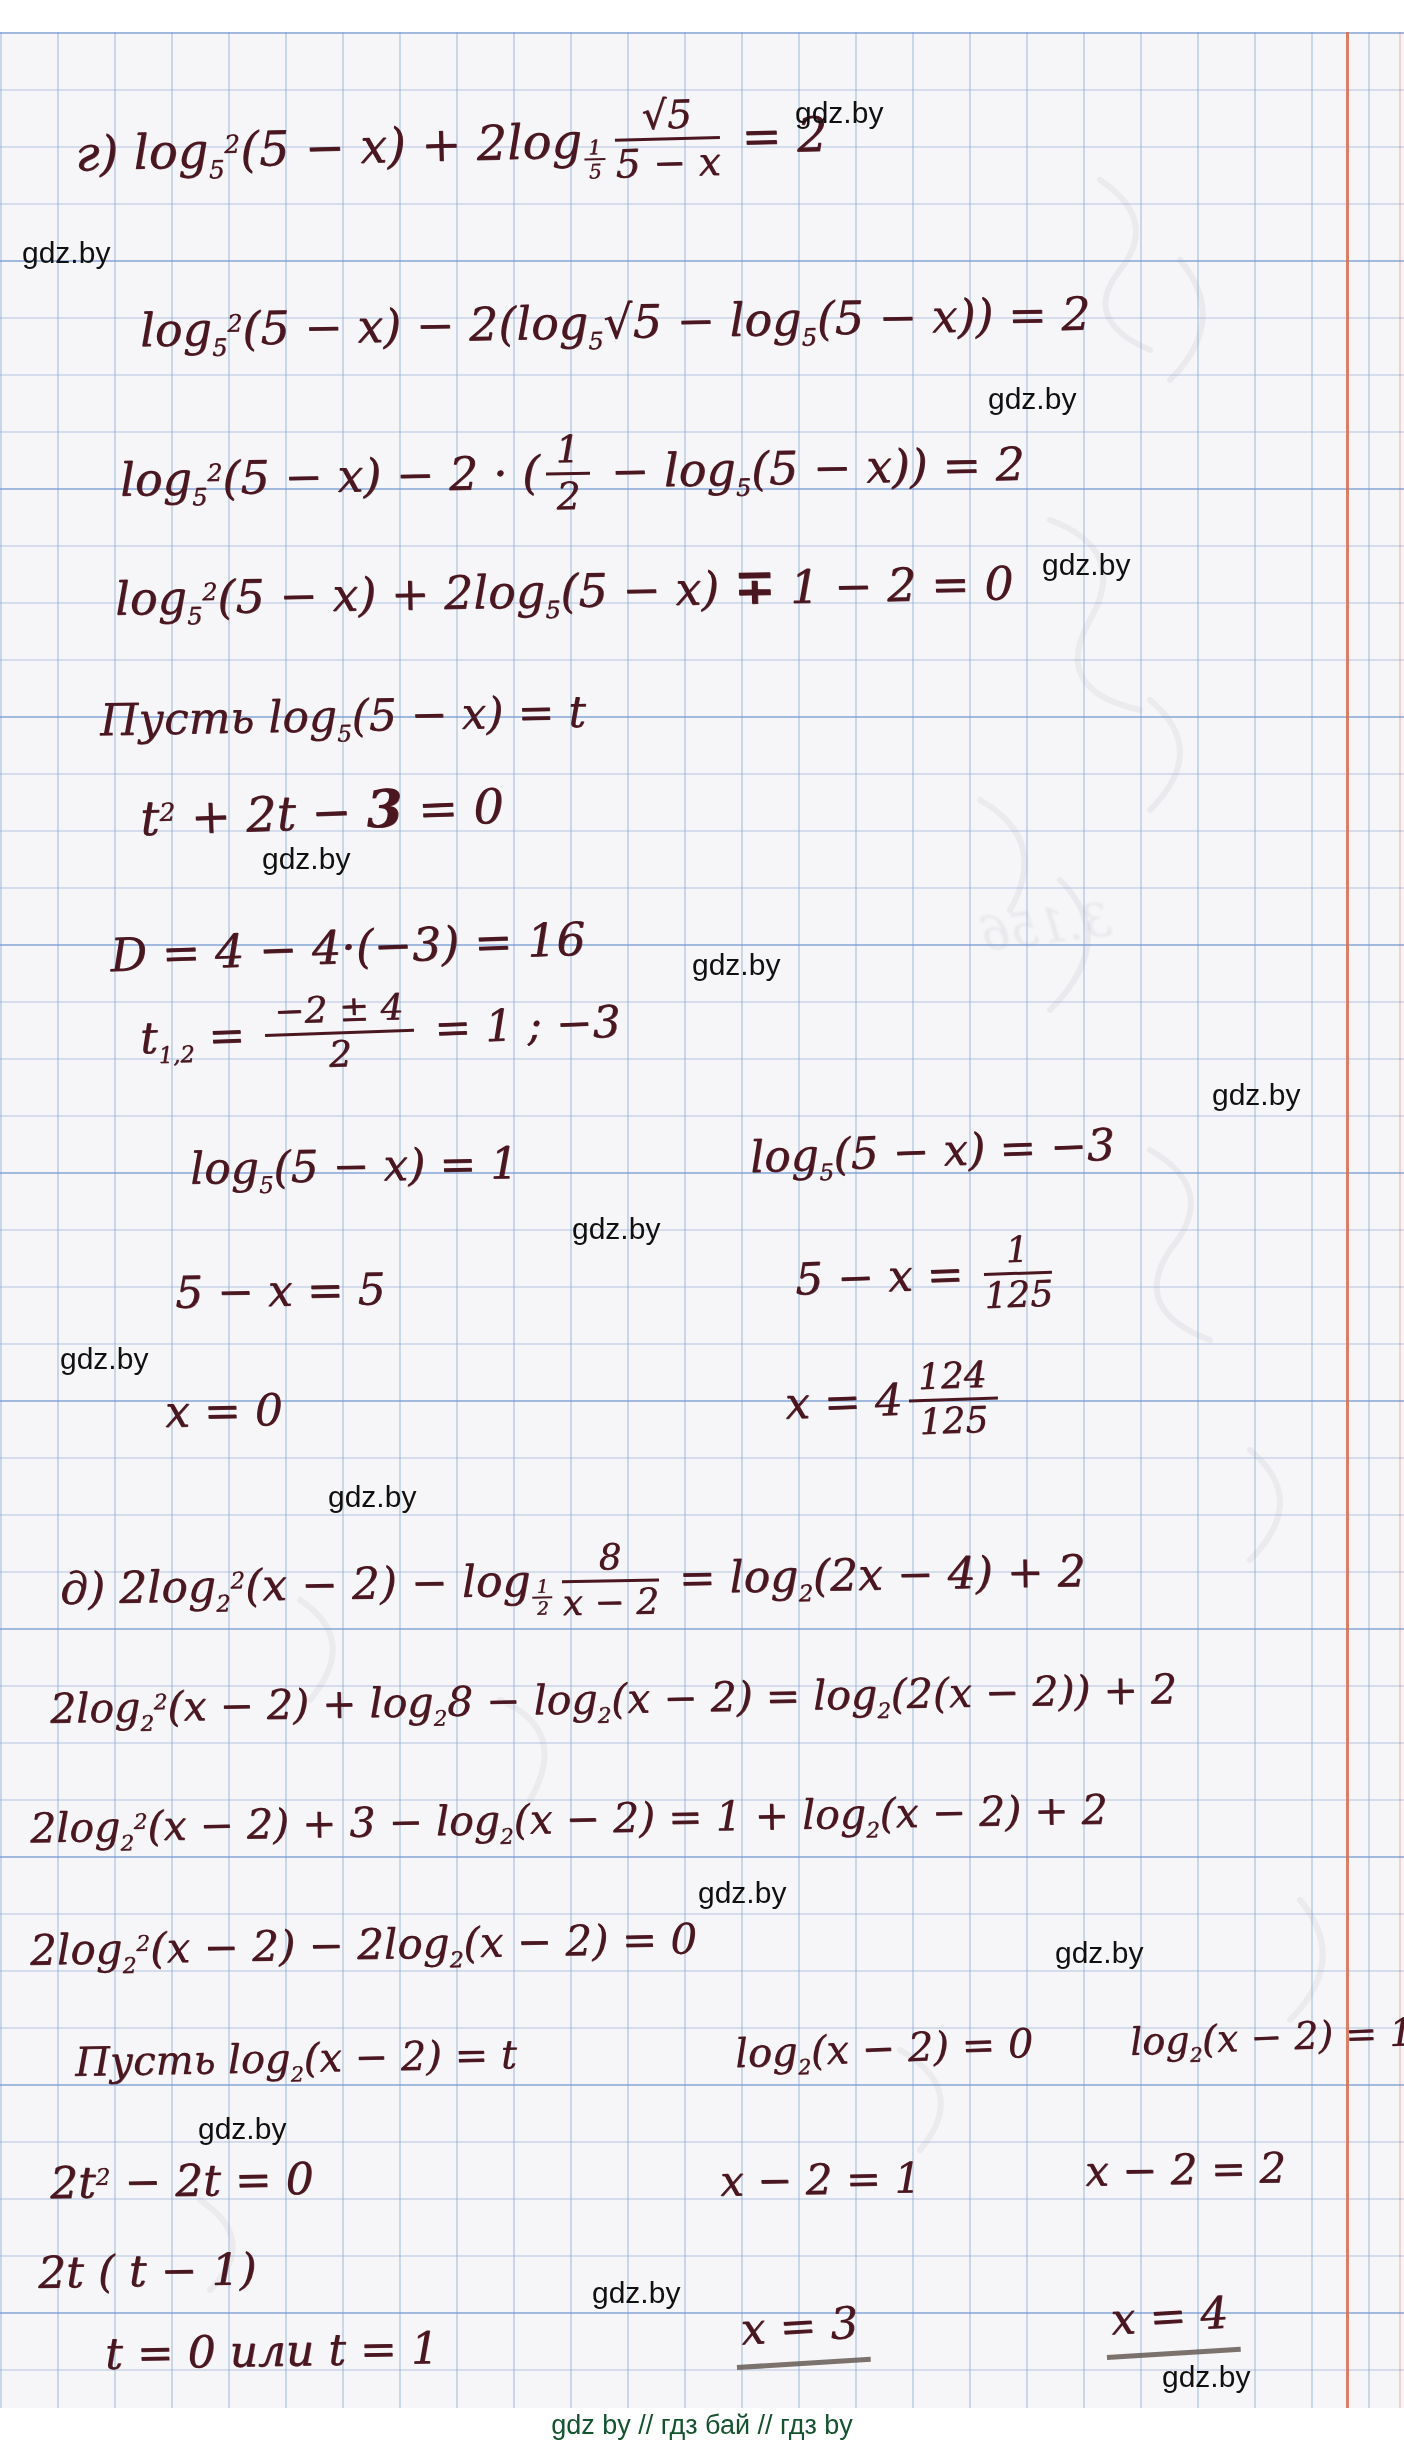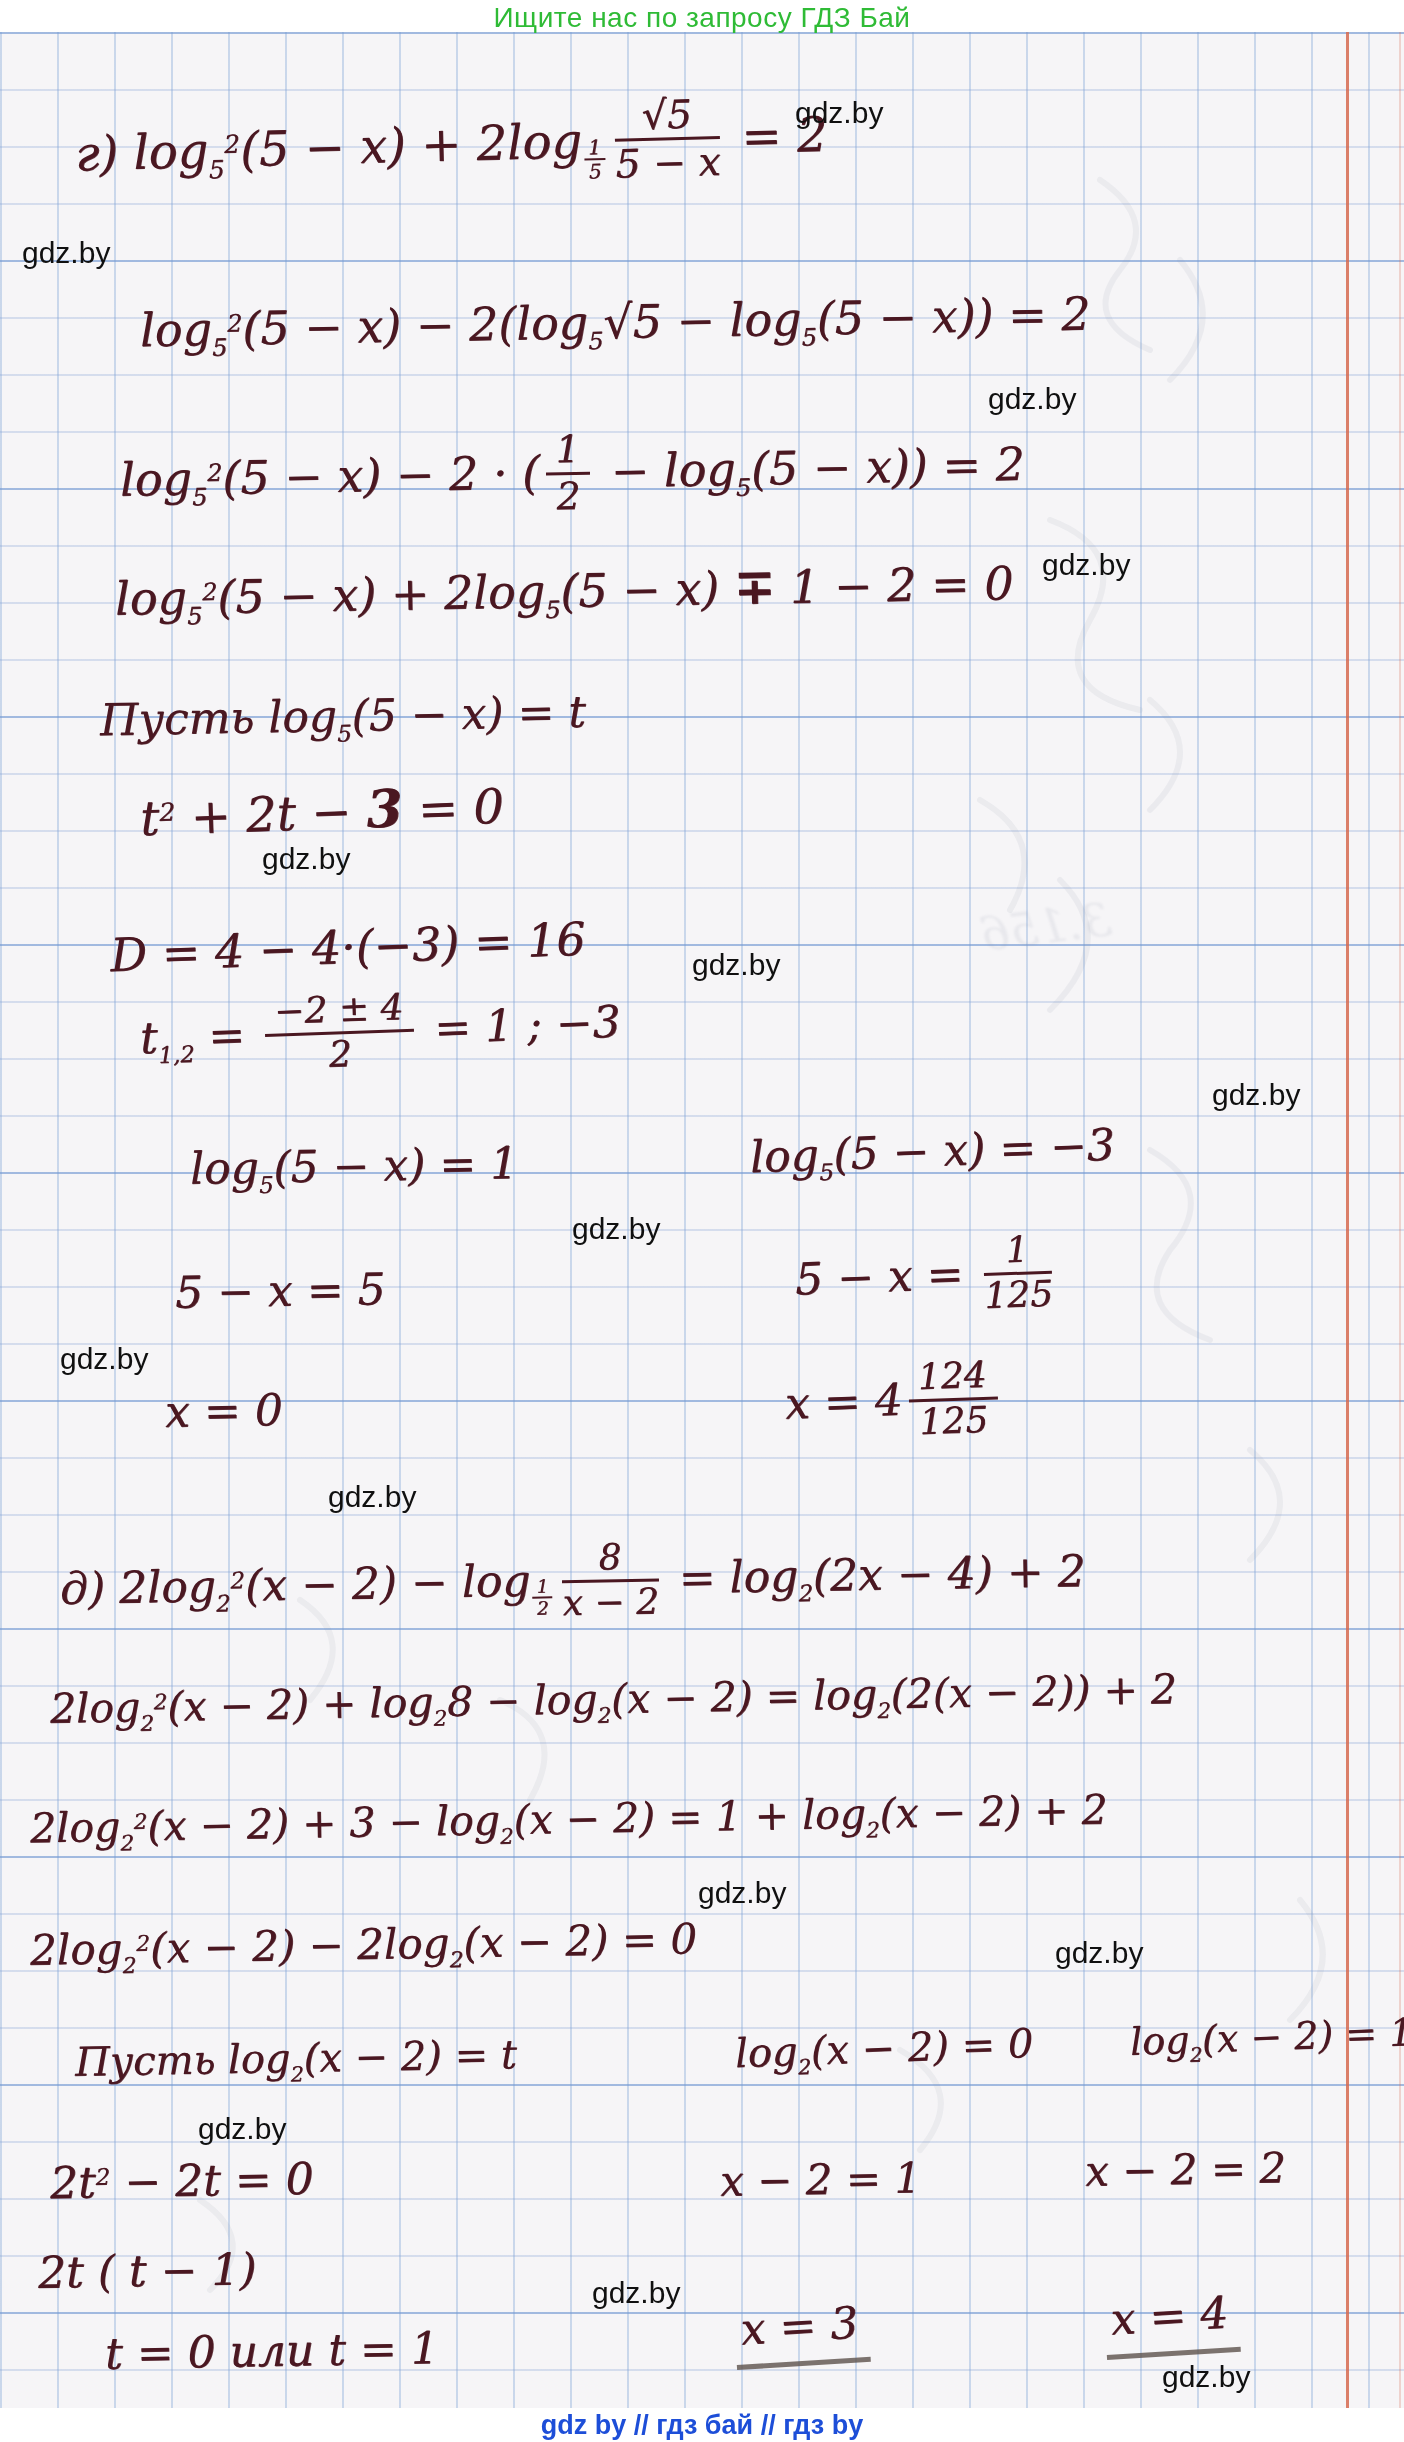--- a/index.html
+++ b/index.html
@@ -63,21 +63,20 @@
       <path d="M200 2200 q60 40 10 90 M900 2050 q70 40 20 100"></path>
     </g>
   </svg>
   <div class="ghost" style="left:980px;top:900px;font-size:46px;transform:scaleX(-1) rotate(7deg);">3.156</div>
 
   <div id="topband"></div>
   <div id="botband"></div>
   <div id="margin-line"></div>
   <div id="edge-line"></div>
 
-  <div id="header" style="color: rgb(47, 187, 54);">Ищите нас по запросу ГДЗ Бай</div>
 
   <div id="equations">
       <div class="hw" style="left: 75px; top: 100px; font-size: 48px; transform: rotate(-1.5deg);">г)  log<sub>5</sub><sup>2</sup>(5 − x) + 2log<span class="sfrac"><span class="n">1</span><span class="d">5</span></span><span class="frac"><span class="n">√5</span><span class="d">5 − x</span></span> = 2</div>
       <div class="hw" style="left: 140px; top: 295px; font-size: 46px; transform: rotate(-1deg);">log<sub>5</sub><sup>2</sup>(5 − x) − 2(log<sub>5</sub>√5 − log<sub>5</sub>(5 − x)) = 2</div>
       <div class="hw" style="left: 120px; top: 430px; font-size: 46px; transform: rotate(-1deg);">log<sub>5</sub><sup>2</sup>(5 − x) − 2 · (<span class="frac"><span class="n">1</span><span class="d">2</span></span> − log<sub>5</sub>(5 − x)) = 2</div>
       <div class="hw" style="left: 115px; top: 560px; font-size: 46px; transform: rotate(-1deg);">log<sub>5</sub><sup>2</sup>(5 − x) + 2log<sub>5</sub>(5 − x) <span class="b">∓</span> 1 − 2 = 0</div>
       <div class="hw" style="left: 100px; top: 690px; font-size: 44px; transform: rotate(-1deg);">Пусть  log<sub>5</sub>(5 − x) = t</div>
       <div class="hw" style="left: 140px; top: 780px; font-size: 48px; transform: rotate(-2deg);">t<sup>2</sup> + 2t − <span class="b">3</span> = 0</div>
       <div class="hw" style="left: 110px; top: 920px; font-size: 46px; transform: rotate(-2deg);">D = 4 − 4·(−3) = 16</div>
       <div class="hw" style="left: 140px; top: 990px; font-size: 44px; transform: rotate(-2deg);">t<sub>1,2</sub> = <span class="frac"><span class="n">−2 ± 4</span><span class="d">2</span></span> = 1 ;  −3</div>
@@ -113,14 +112,14 @@
       <div class="wm" style="left: 572px; top: 1212px; color: rgb(16, 16, 16);">gdz.by</div>
       <div class="wm" style="left: 60px; top: 1342px; color: rgb(16, 16, 16);">gdz.by</div>
       <div class="wm" style="left: 328px; top: 1480px; color: rgb(16, 16, 16);">gdz.by</div>
       <div class="wm" style="left: 698px; top: 1876px; color: rgb(16, 16, 16);">gdz.by</div>
       <div class="wm" style="left: 1055px; top: 1936px; color: rgb(16, 16, 16);">gdz.by</div>
       <div class="wm" style="left: 198px; top: 2112px; color: rgb(16, 16, 16);">gdz.by</div>
       <div class="wm" style="left: 592px; top: 2276px; color: rgb(16, 16, 16);">gdz.by</div>
       <div class="wm" style="left: 1162px; top: 2360px; color: rgb(16, 16, 16);">gdz.by</div>
     </div>
 
-  <div id="footer" style="color: #1d4ed8; font-weight: bold;">gdz by  //  гдз бай  //  гдз by</div>
+  <div id="footer" style="color: #14532d;">gdz by  //  гдз бай  //  гдз by</div>
 </div>
 
 </body></html>

